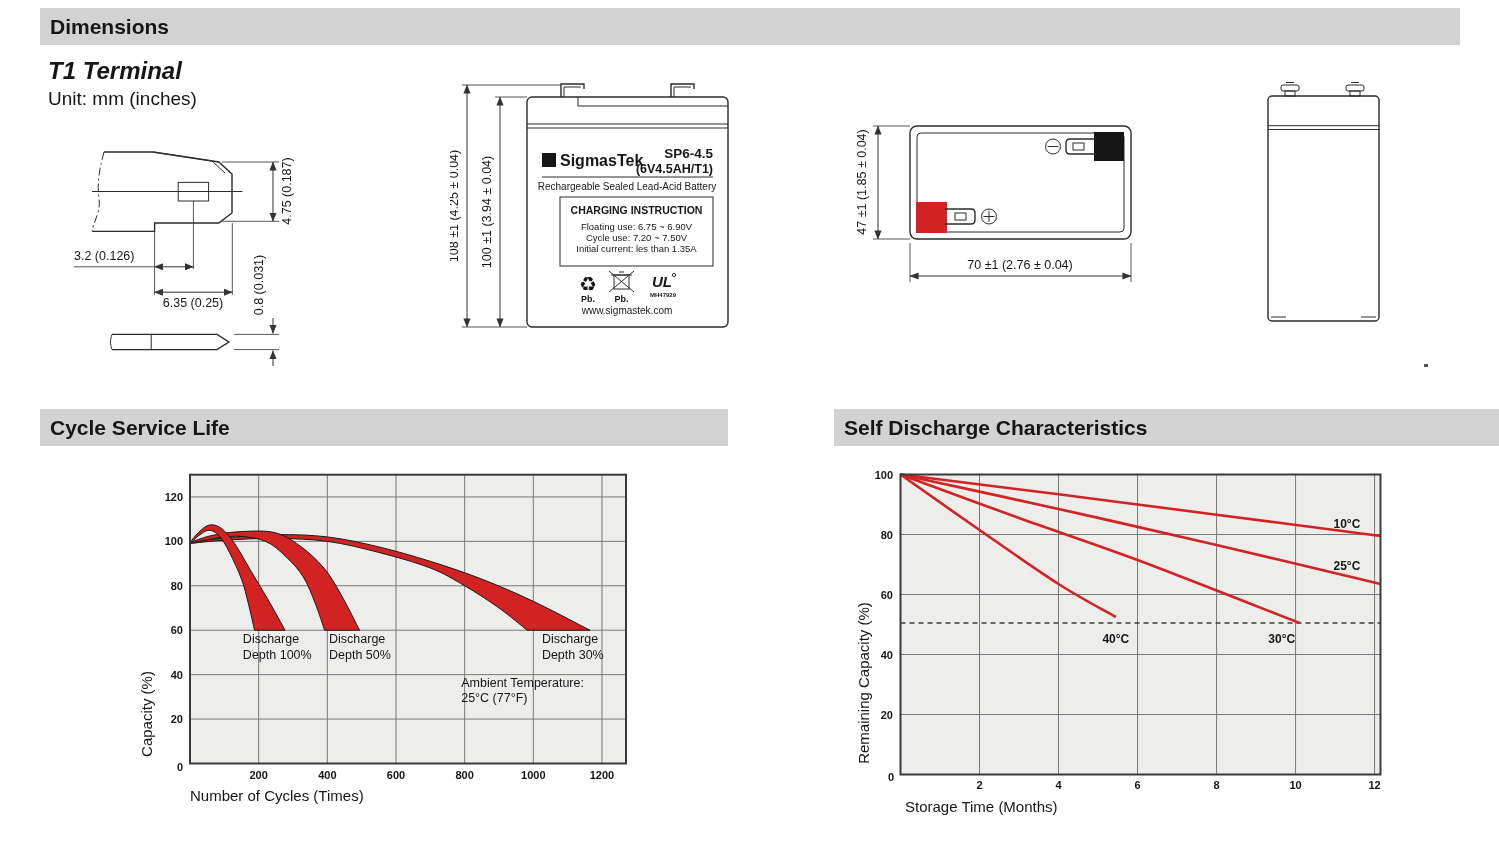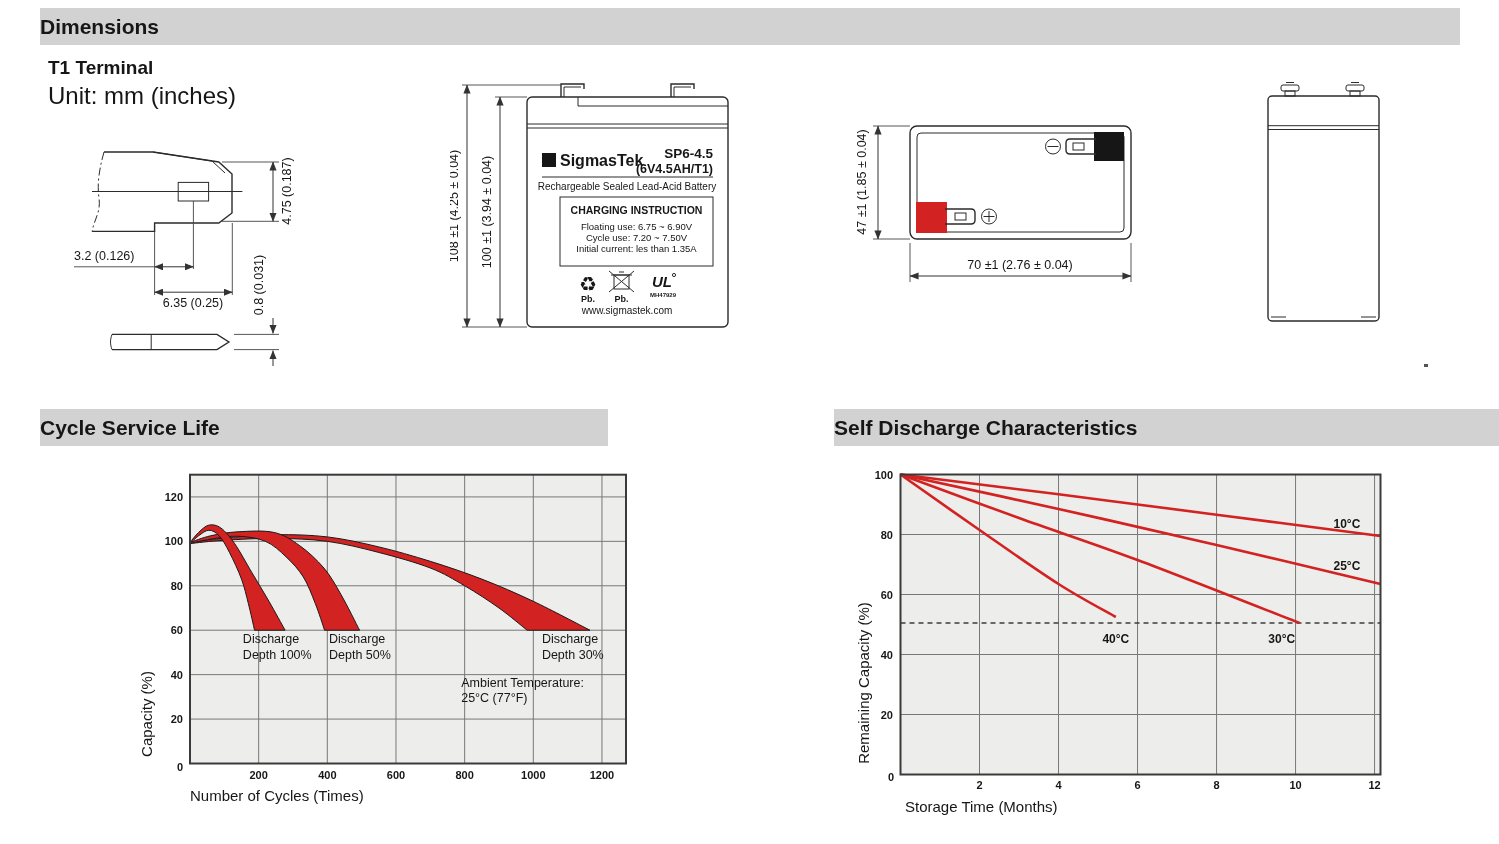--- a/index.html
+++ b/index.html
@@ -1,22 +1,22 @@
 <!DOCTYPE html>
 <html><head>
 <meta charset="utf-8">
 <style>
   html,body{margin:0;padding:0;background:#fff;}
   .page{position:relative;width:1499px;height:844px;background:#ffffff;overflow:hidden;
         font-family:"Liberation Sans", sans-serif;color:#111;}
   .abs{position:absolute;}
   .section-bar{background:#d2d2d2;color:#161616;font-weight:bold;font-size:21px;
-               line-height:37px;height:37px;box-sizing:border-box;}
-  .t1-title{font-weight:bold;font-size:19px;color:#161616;}
-  .t1-unit{font-size:24px;color:#161616;margin-top:3px;}
+               line-height:37px;height:37px;padding-left:10px;box-sizing:border-box;}
+  .t1-title{font-weight:bold;font-size:24px;color:#161616;font-style:italic;}
+  .t1-unit{font-size:19px;color:#161616;margin-top:3px;}
   svg text{fill:#161616;}
   .ln{stroke:#2b2b2b;fill:none;stroke-width:1.4;}
   .thin{stroke:#2b2b2b;fill:none;stroke-width:1;}
   .ext{stroke:#444;stroke-width:0.9;fill:none;}
   .dim{stroke:#333;stroke-width:1;fill:none;marker-start:url(#arr);marker-end:url(#arr);}
   .dime{stroke:#333;stroke-width:1;fill:none;marker-end:url(#arr);}
   .dimtext{font-size:12.5px;fill:#161616;}
   .dot-artifact{position:absolute;width:4px;height:3px;background:#555;}
 </style>
 </head>
@@ -169,21 +169,21 @@
       <rect x="94" y="17" width="18" height="6" rx="2" class="thin" fill="#fff"></rect>
       <rect x="98" y="23" width="10" height="5" class="thin" fill="#fff"></rect>
       <line class="thin" x1="99" y1="14.5" x2="107" y2="14.5"></line>
     </g>
     <path class="thin" d="M19,249 L34,249"></path>
     <path class="thin" d="M109,249 L124,249"></path>
   </svg>
 
   <div class="dot-artifact" style="left:1424px;top:364px;"></div>
 
-  <div class="abs section-bar" style="left:40px;top:409px;width:568px;">Cycle Service Life</div>
+  <div class="abs section-bar" style="left:40px;top:409px;width:688px;">Cycle Service Life</div>
 
   <div class="abs section-bar" style="left:786px;top:409px;width:672px;margin-left:48px;">Self Discharge Characteristics</div>
 
   <svg class="abs" id="cycle-life-chart" style="left:95px;top:458px;" width="560" height="364" viewBox="0 0 560 364">
       <rect x="95" y="16.7" width="436" height="288.8" fill="#ededeb"></rect>
       <line x1="163.66141732283467" y1="16.7" x2="163.66141732283467" y2="305.5" stroke="#787878" stroke-width="1"></line>
       <line x1="232.3228346456693" y1="16.7" x2="232.3228346456693" y2="305.5" stroke="#787878" stroke-width="1"></line>
       <line x1="300.98425196850394" y1="16.7" x2="300.98425196850394" y2="305.5" stroke="#787878" stroke-width="1"></line>
       <line x1="369.6456692913386" y1="16.7" x2="369.6456692913386" y2="305.5" stroke="#787878" stroke-width="1"></line>
       <line x1="438.3070866141732" y1="16.7" x2="438.3070866141732" y2="305.5" stroke="#787878" stroke-width="1"></line>

